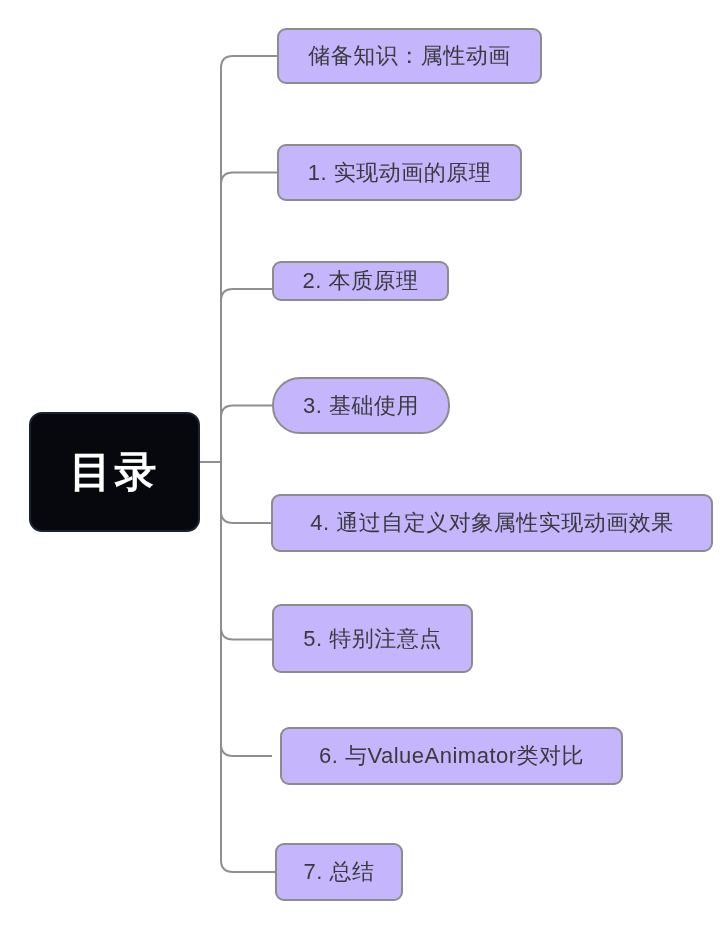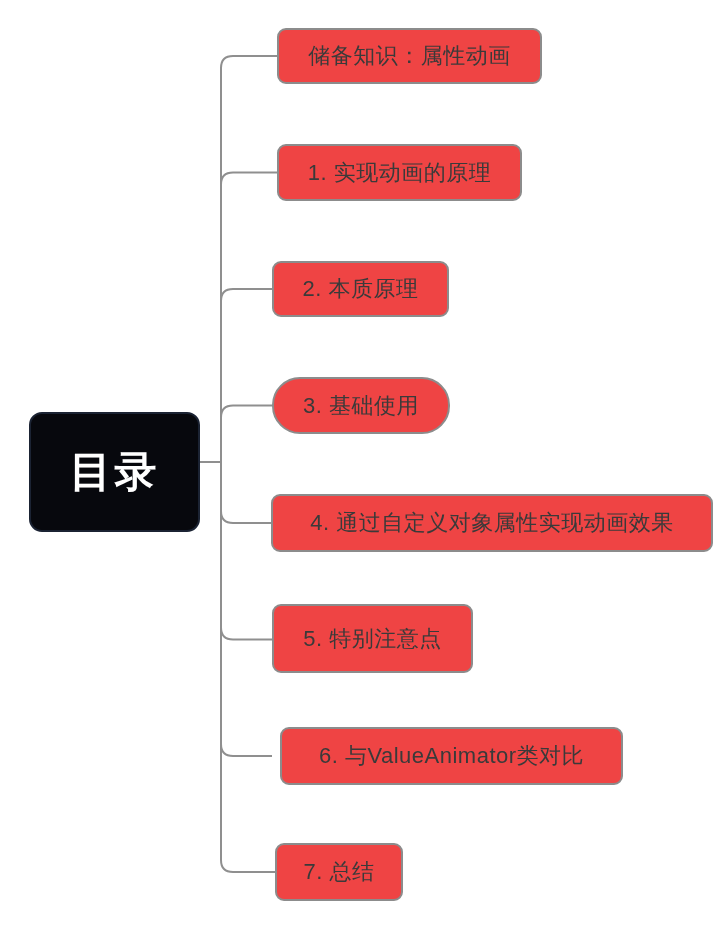--- a/index.html
+++ b/index.html
@@ -25,21 +25,21 @@
     pointer-events: none;
   }
   .connector-svg path {
     fill: none;
     stroke: #8f8f8f;
     stroke-width: 2;
   }
   .topic-node {
     position: absolute;
     box-sizing: border-box;
-    background: #ef4444;
+    background: #c4b5fd;
     border: 2px solid #8c8c8c;
     border-radius: 9px;
     display: flex;
     align-items: center;
     justify-content: center;
     padding: 0 30px;
     font-size: 22px;
     color: #3a3a3a;
     white-space: nowrap;
     letter-spacing: 0.5px;
@@ -60,21 +60,21 @@
     justify-content: center;
     color: #ffffff;
     font-size: 42px;
     font-weight: bold;
     letter-spacing: 3px;
     cursor: default;
   }
   
   .n0 { left: 277px; top:  28px; width: 265px; height: 56px; }
   .n1 { left: 277px; top: 144px; width: 245px; height: 57px; }
-  .n2 { left: 272px; top: 261px; width: 177px; height: 56px; }
+  .n2 { left: 272px; top: 261px; width: 177px; height: 40px; }
   .n3 { left: 272px; top: 377px; width: 178px; height: 57px; border-radius: 28px; }
   .n4 { left: 271px; top: 494px; width: 442px; height: 58px; }
   .n5 { left: 272px; top: 604px; width: 201px; height: 69px; }
   .n6 { left: 280px; top: 727px; width: 343px; height: 58px; }
   .n7 { left: 275px; top: 843px; width: 128px; height: 58px; }
 </style>
 </head>
 <body>
 
 <div class="canvas">

